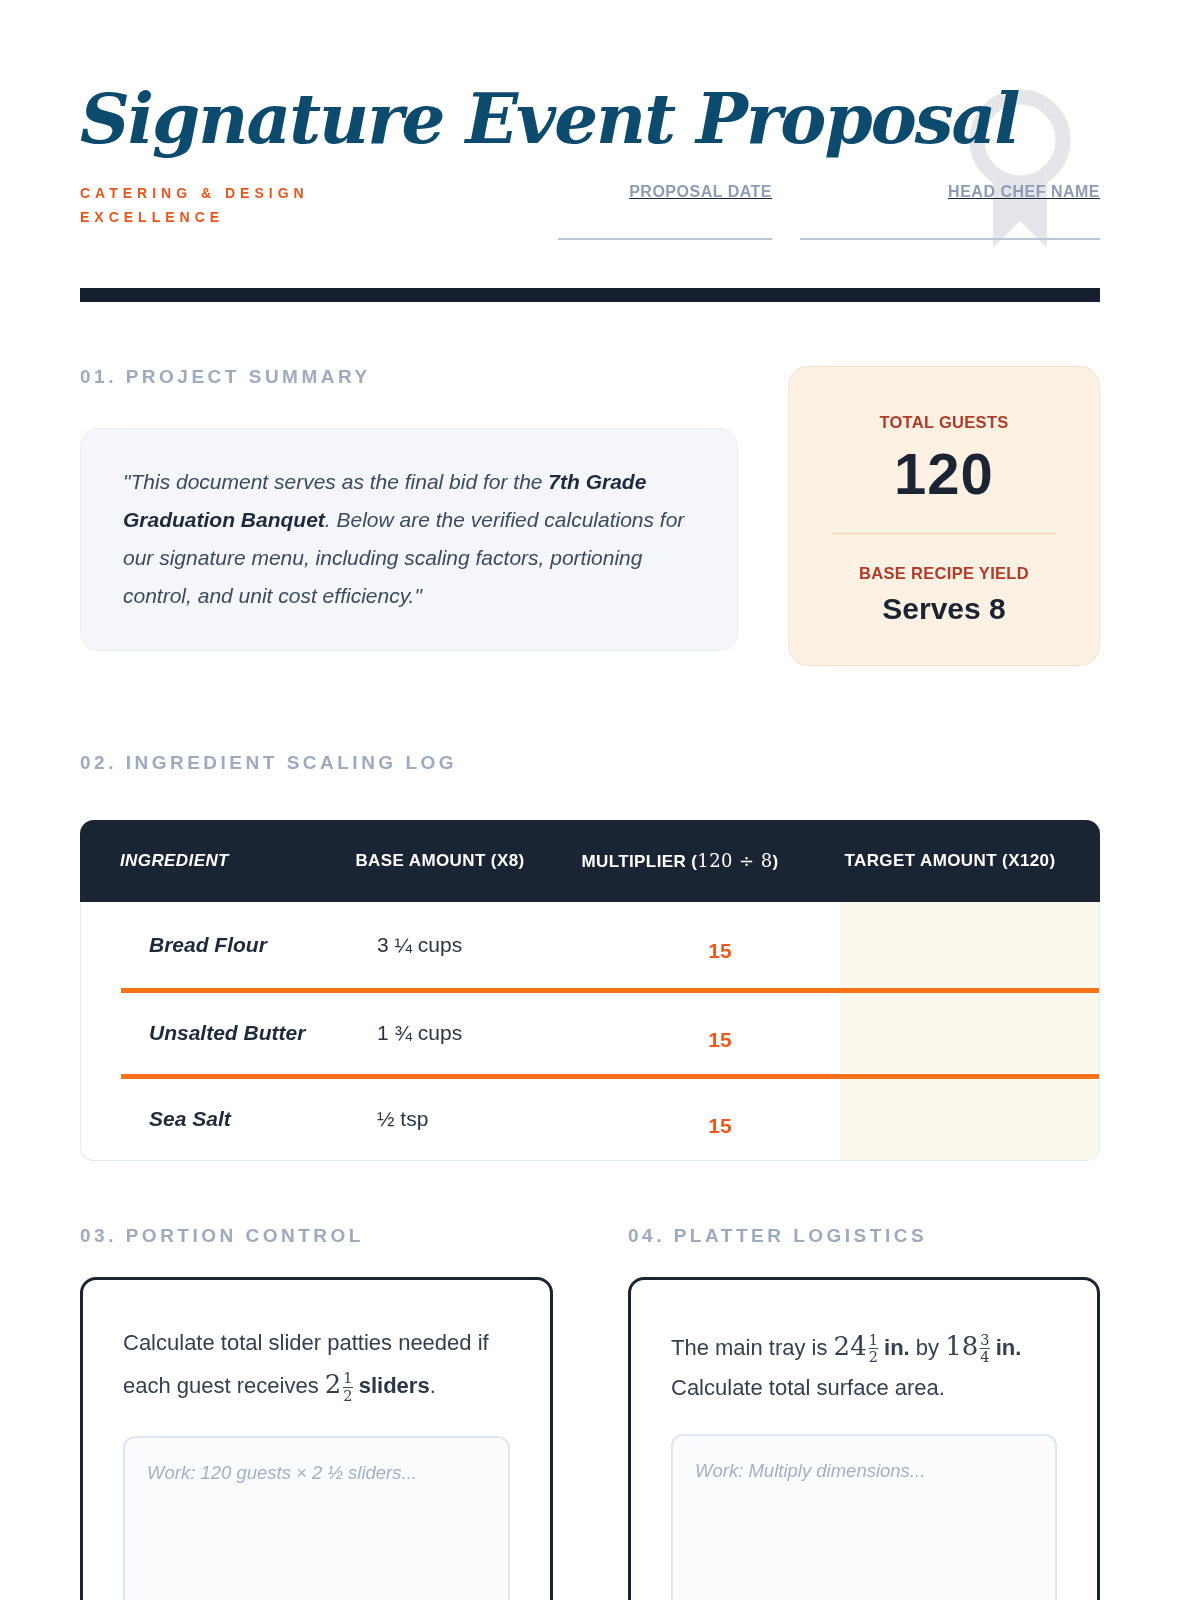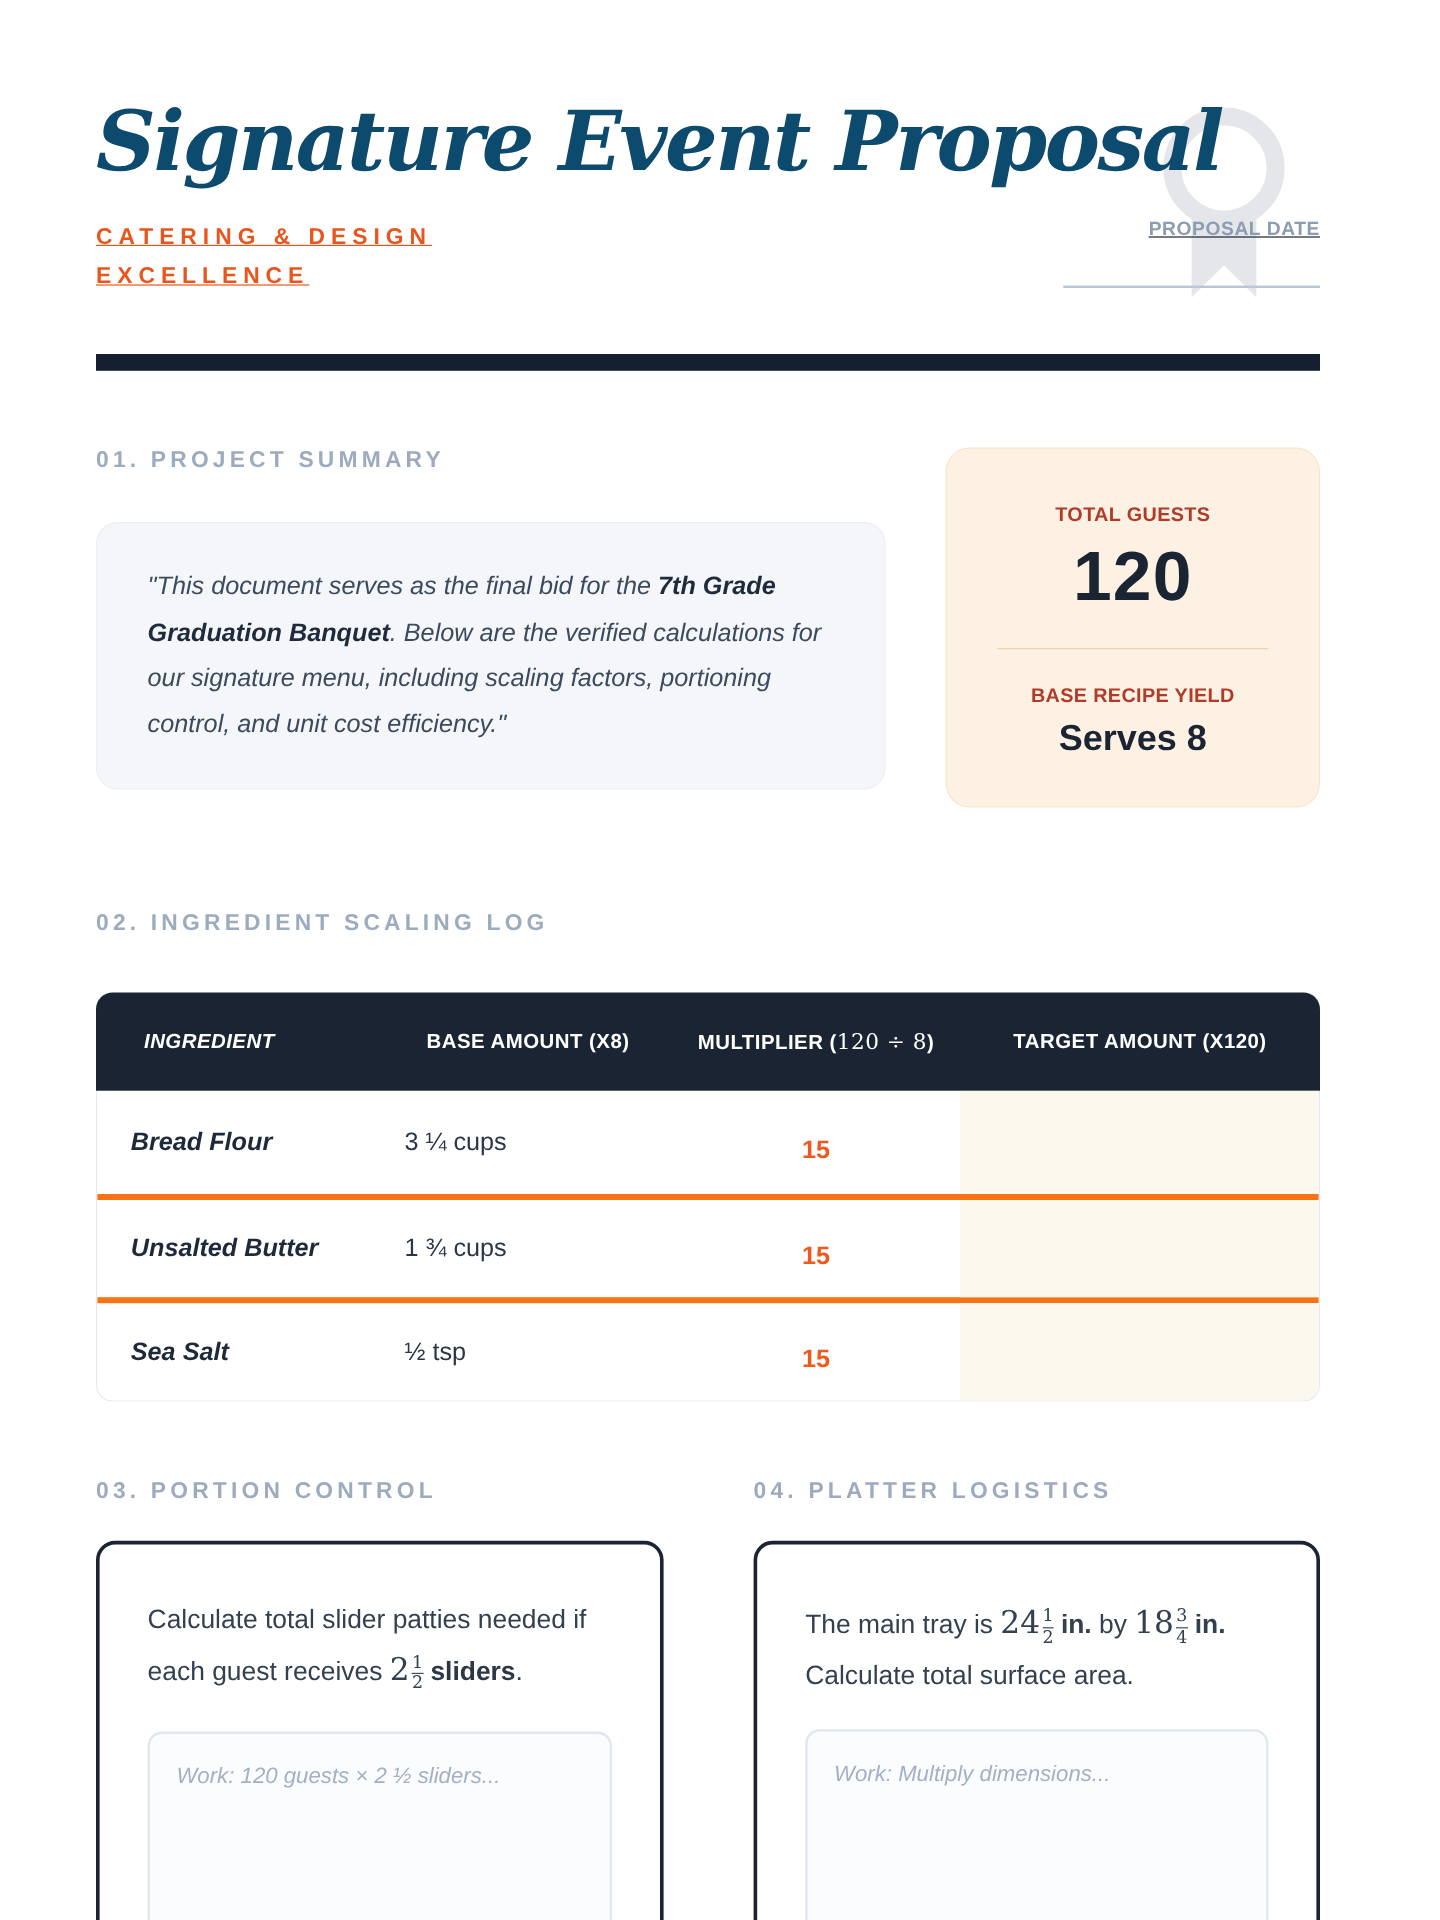--- a/index.html
+++ b/index.html
@@ -10,21 +10,21 @@
   }
   .content { position:relative; margin-left:80px; width:1020px; z-index:1; }
 
   
   .ribbon-wrap { position:absolute; left:955px; top:80px; width:130px; height:178px; z-index:0; }
   .main-title {
     margin-top:78px; font-family:"DejaVu Serif", serif; font-style:italic; font-weight:bold;
     font-size:69px; letter-spacing:-2px; color:#0c4a6e; line-height:1.2; position:relative; z-index:1;
   }
   .header-meta { display:flex; justify-content:space-between; align-items:flex-start; margin-top:20px; position:relative; z-index:1; }
-  .subtitle { color:#e9561d; font-weight:bold; font-size:19px; letter-spacing:5px; line-height:1.75;text-decoration:underline; }
+  .subtitle { color:#e9561d; font-weight:bold; font-size:14px; letter-spacing:5px; line-height:1.75; }
   .sig-blocks { display:flex; gap:28px; padding-top:2px;text-decoration:underline; }
   .sig-block { display:flex; flex-direction:column; align-items:flex-end; }
   .sig-block.b1 { width:214px; }
   .sig-block.b2 { width:300px; }
   .sig-label { color:#8c9cb2; font-weight:bold; font-size:16px; letter-spacing:0.5px; }
   .sig-line { width:100%; margin-top:37px; border-bottom:2px solid #b9c6d6; height:1px; }
 
   .divider-bar { margin-top:48px; height:14px; background:#161f30; }
 
   
@@ -50,21 +50,21 @@
   
   .scaling-section { margin-top:86px; }
   .scale-table { margin-top:46px; }
   .t-head {
     display:grid; grid-template-columns:240px 240px 240px 300px; align-items:center;
     background:#1a2433; height:82px; border-radius:14px 14px 0 0; color:#ffffff;
   }
   .t-head .th { font-weight:bold; font-size:17px; letter-spacing:0.4px; text-align:center; }
   .t-head .th.first { text-align:left; padding-left:40px;font-style:italic; }
   .th .mathser { font-family:"DejaVu Serif", serif; font-weight:normal; font-size:18px; }
-  .t-body { border:1px solid #e3e9f1; border-top:none; border-radius:0 0 14px 14px; overflow:hidden; }
+  .t-body { border:1px solid #e3e9f1; border-top:none; border-radius:0 0 14px 14px; overflow:hidden;padding-left:40px; }
   .t-row { display:grid; grid-template-columns:239px 240px 240px 299px; align-items:stretch; height:86px; background:#ffffff; }
   .t-row + .t-row { border-top:5px solid #f97316; }
   .t-cell { display:flex; align-items:center; }
   .cell-ing { font-weight:bold; font-style:italic; font-size:21px; color:#1e2a3a; padding-left:28px; }
   .cell-base { font-size:21px; color:#2a3648; padding-left:17px; }
   .cell-mult { justify-content:center; font-weight:bold; font-size:21px; color:#ee5a1e;margin-top:13px; }
   .cell-target { background:#fbf8ee; }
 
   
   .problems-row { display:flex; margin-top:64px; gap:75px; }
@@ -108,20 +108,24 @@
     <div class="header-meta">
       <div class="subtitle">
         <div>CATERING &amp; DESIGN</div>
         <div>EXCELLENCE</div>
       </div>
       <div class="sig-blocks">
         <div class="sig-block b1">
           <div class="sig-label">PROPOSAL DATE</div>
           <div class="sig-line"></div>
         </div>
+        <div class="sig-block b2">
+          <div class="sig-label">HEAD CHEF NAME</div>
+          <div class="sig-line"></div>
+        </div>
       </div>
     </div>
 
     <div class="divider-bar"></div>
 
     <div class="summary-row">
       <div class="summary-left">
         <div class="section-title">01. PROJECT SUMMARY</div>
         <div class="quote-box">
           <span>"This document serves as the final bid for the </span><b>7th Grade Graduation Banquet</b><span>. Below are the verified calculations for our signature menu, including scaling factors, portioning control, and unit cost efficiency."</span>

